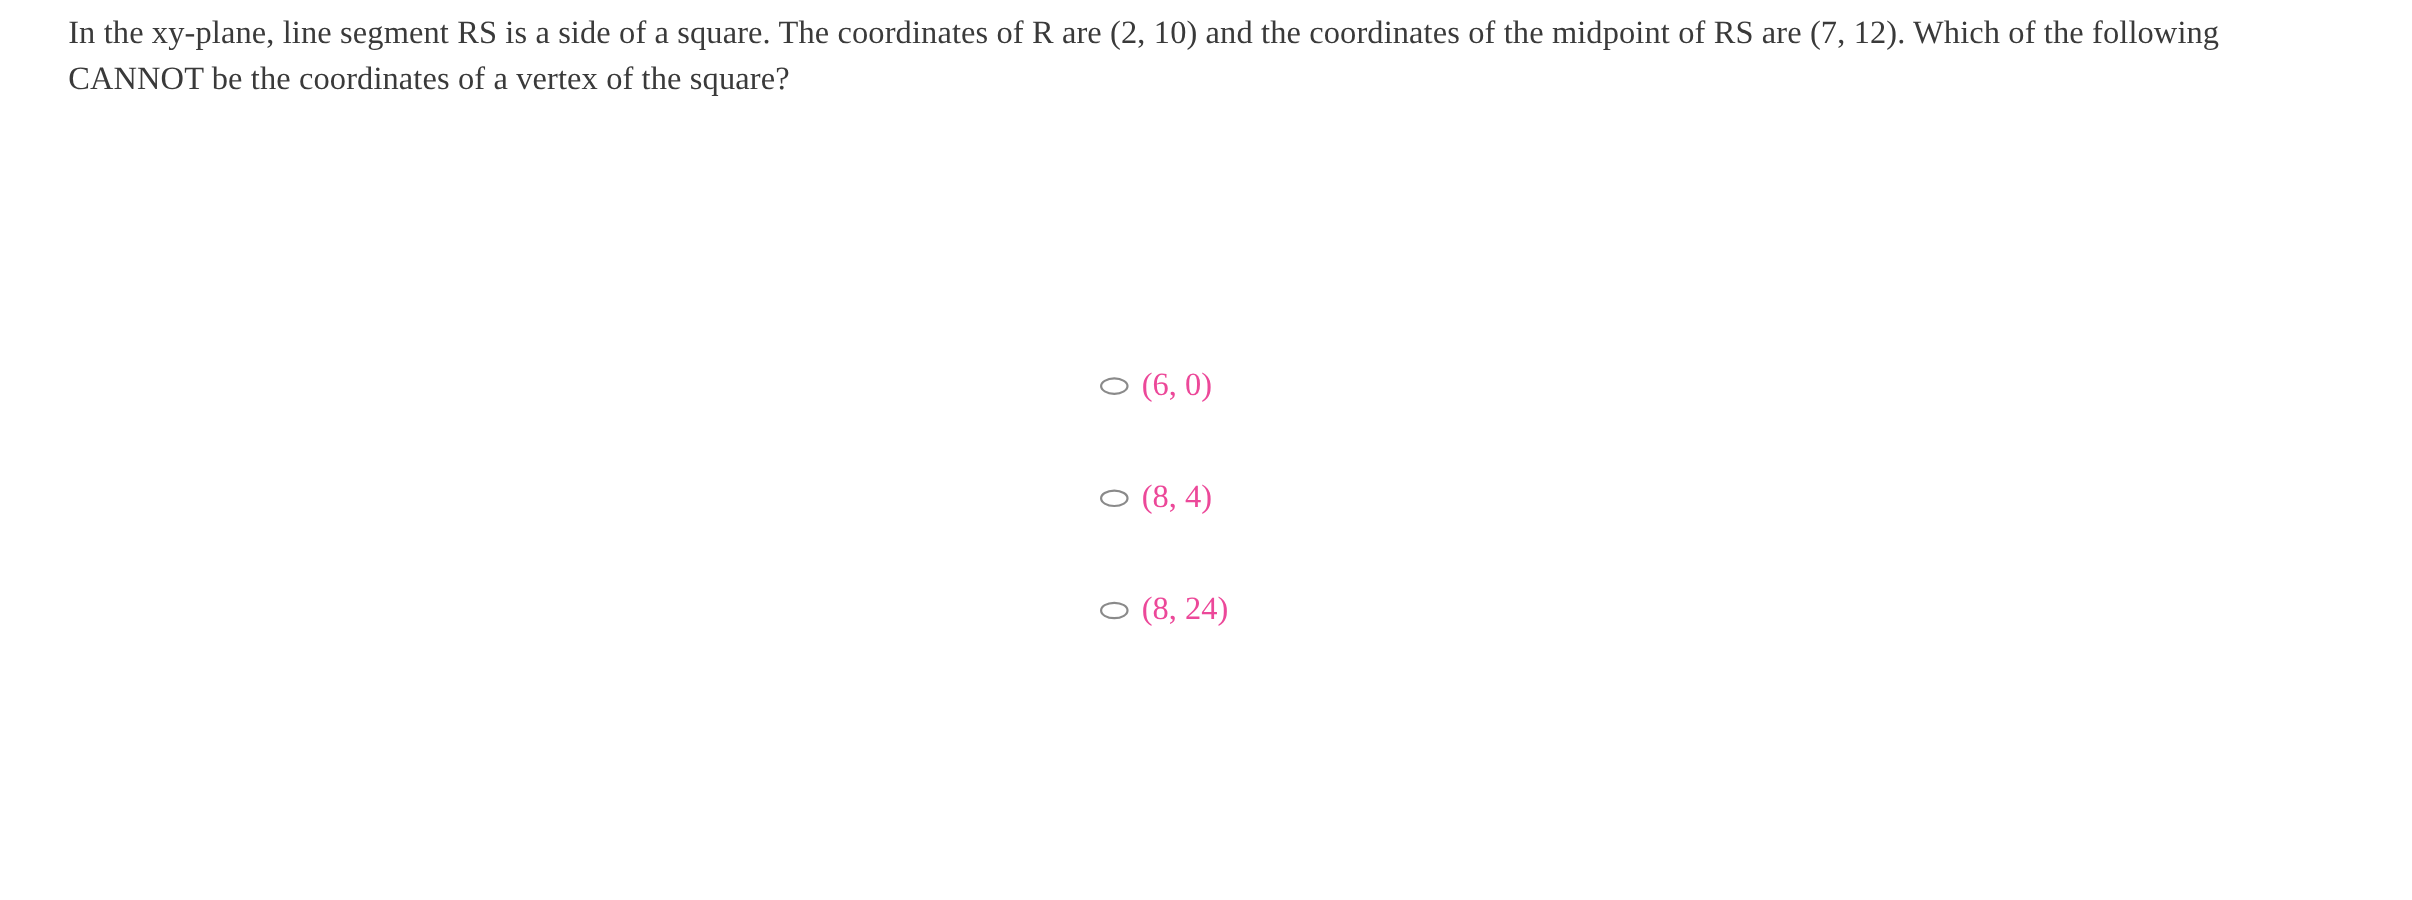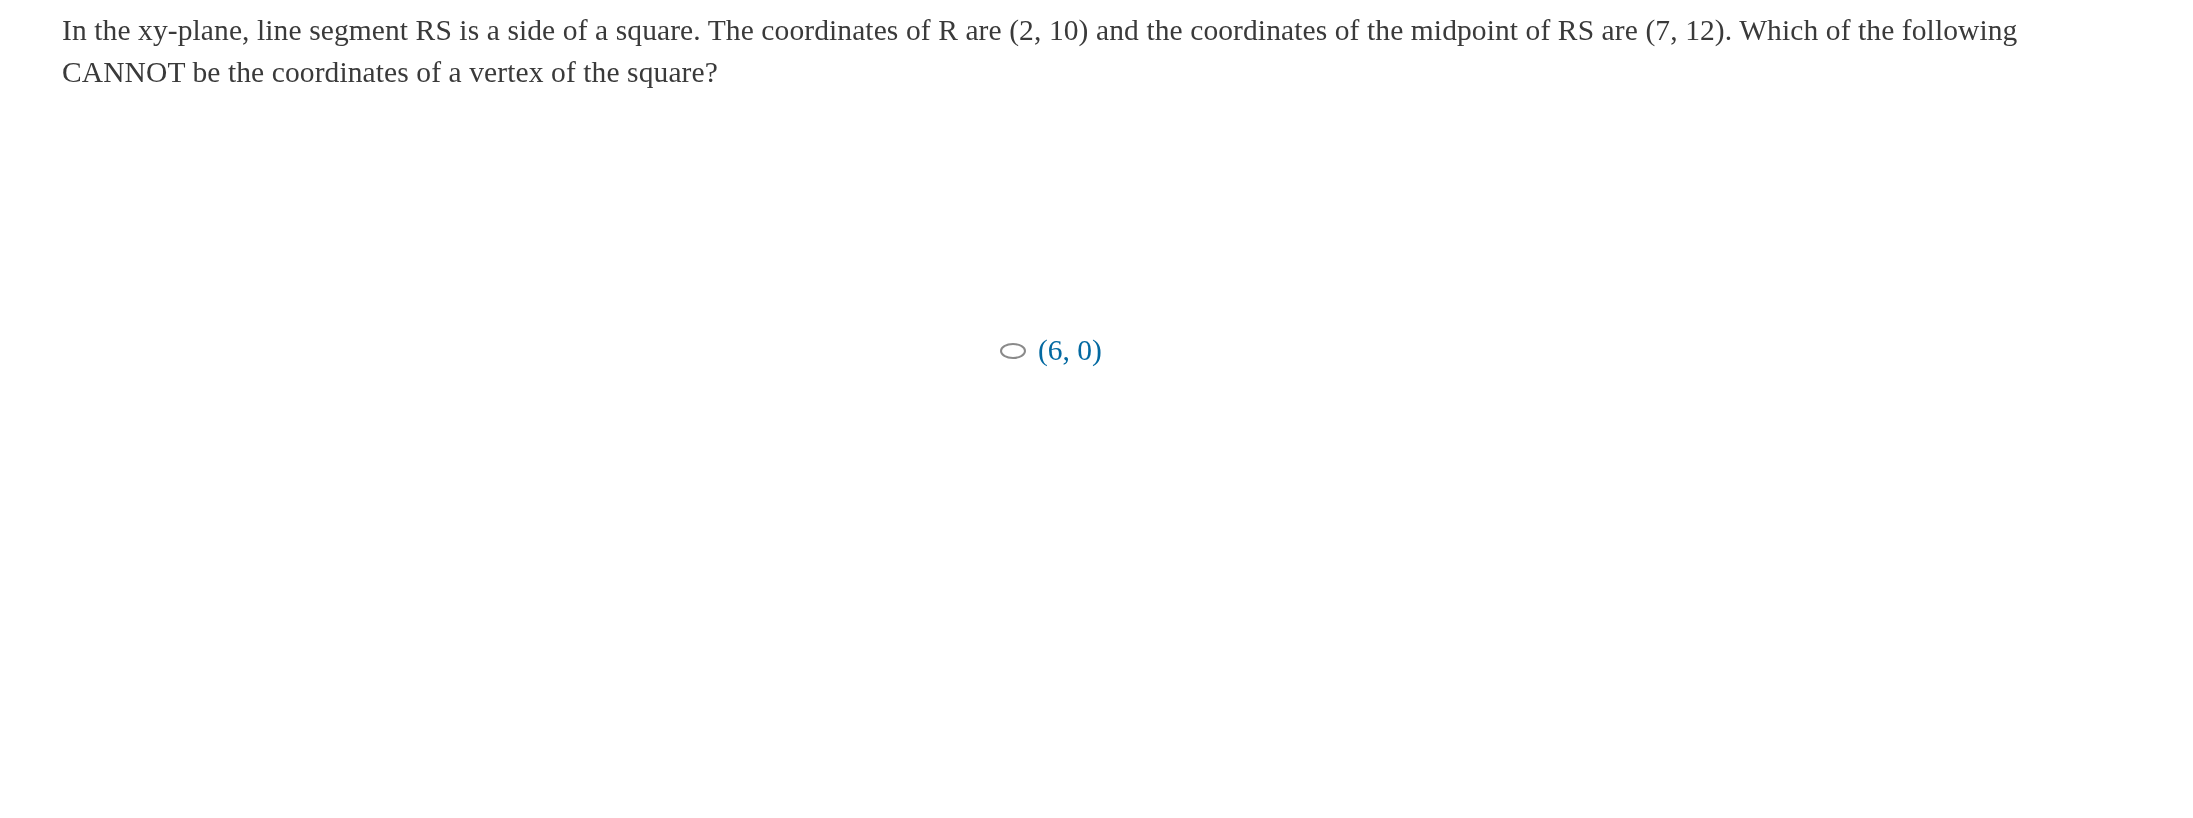--- a/index.html
+++ b/index.html
@@ -46,37 +46,45 @@
     height: 16px;
     border: 2px solid #8a8a8a;
     border-radius: 50%;
     background: #ffffff;
     flex: 0 0 auto;
     box-sizing: border-box;
   }
   .choice-label {
     margin-left: 12px;
     font-size: 29.5px;
-    color: #0369a1;
+    color: #ec4899;
     line-height: 1;
   }
 </style>
 </head>
 <body>
 
 <div class="page">
 
   <div class="question">In the xy-plane, line segment RS is a side of a square. The coordinates of R are (2, 10) and the coordinates of the midpoint of RS are (7, 12). Which of the following CANNOT be the coordinates of a vertex of the square?</div>
 
   <div class="choices">
 
     <div class="choice">
       <span class="radio"></span>
       <span class="choice-label">(6, 0)</span>
     </div>
 
+    <div class="choice">
+      <span class="radio"></span>
+      <span class="choice-label">(8, 4)</span>
+    </div>
 
+    <div class="choice">
+      <span class="radio"></span>
+      <span class="choice-label">(8, 24)</span>
+    </div>
 
 
 
   </div>
 
 </div>
 
 </body></html>

